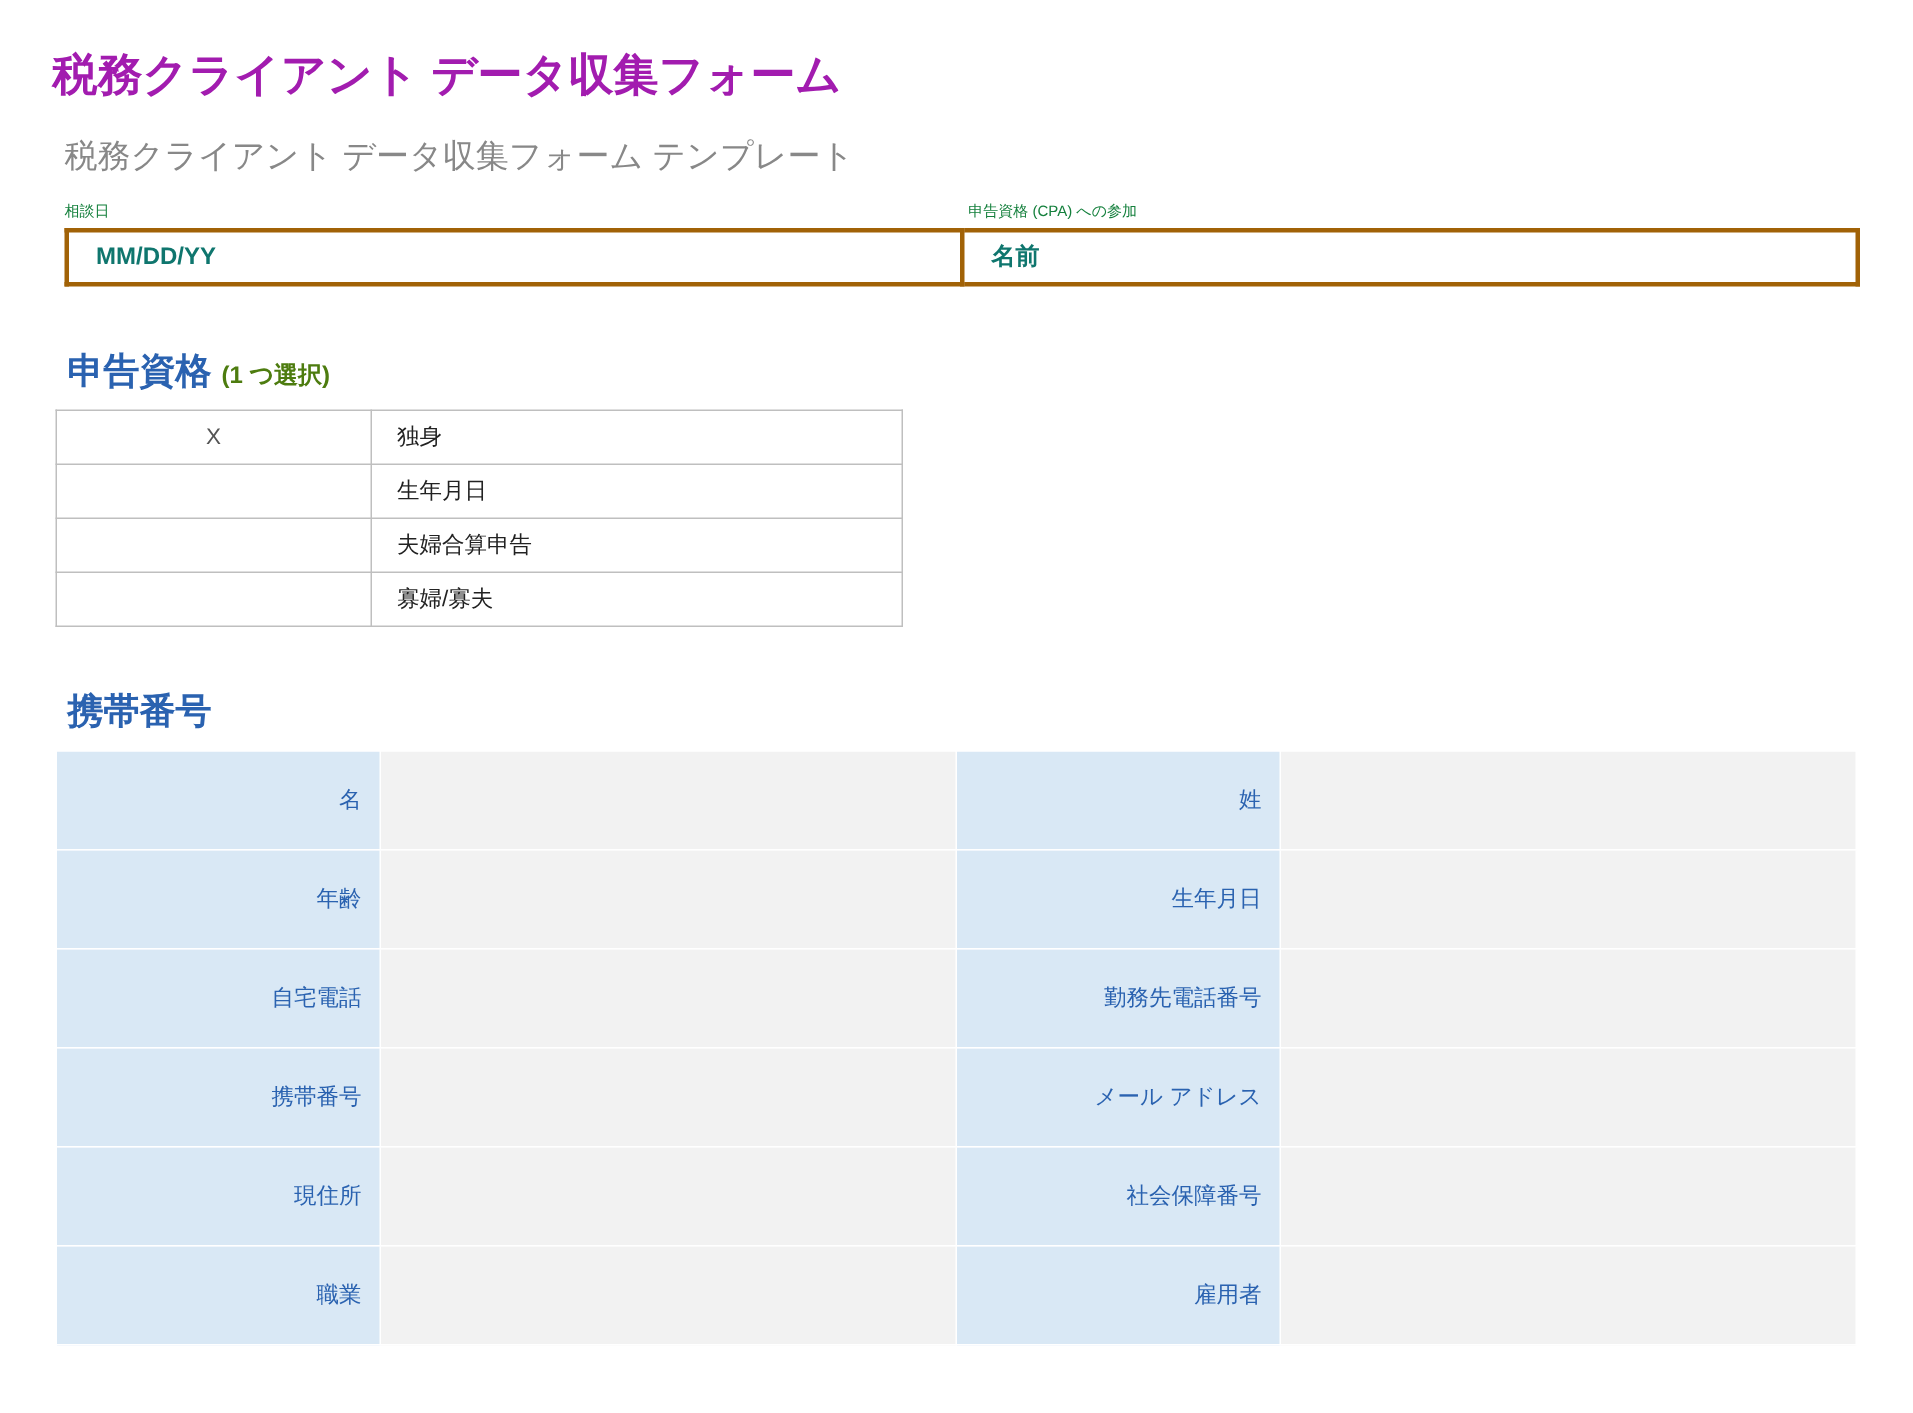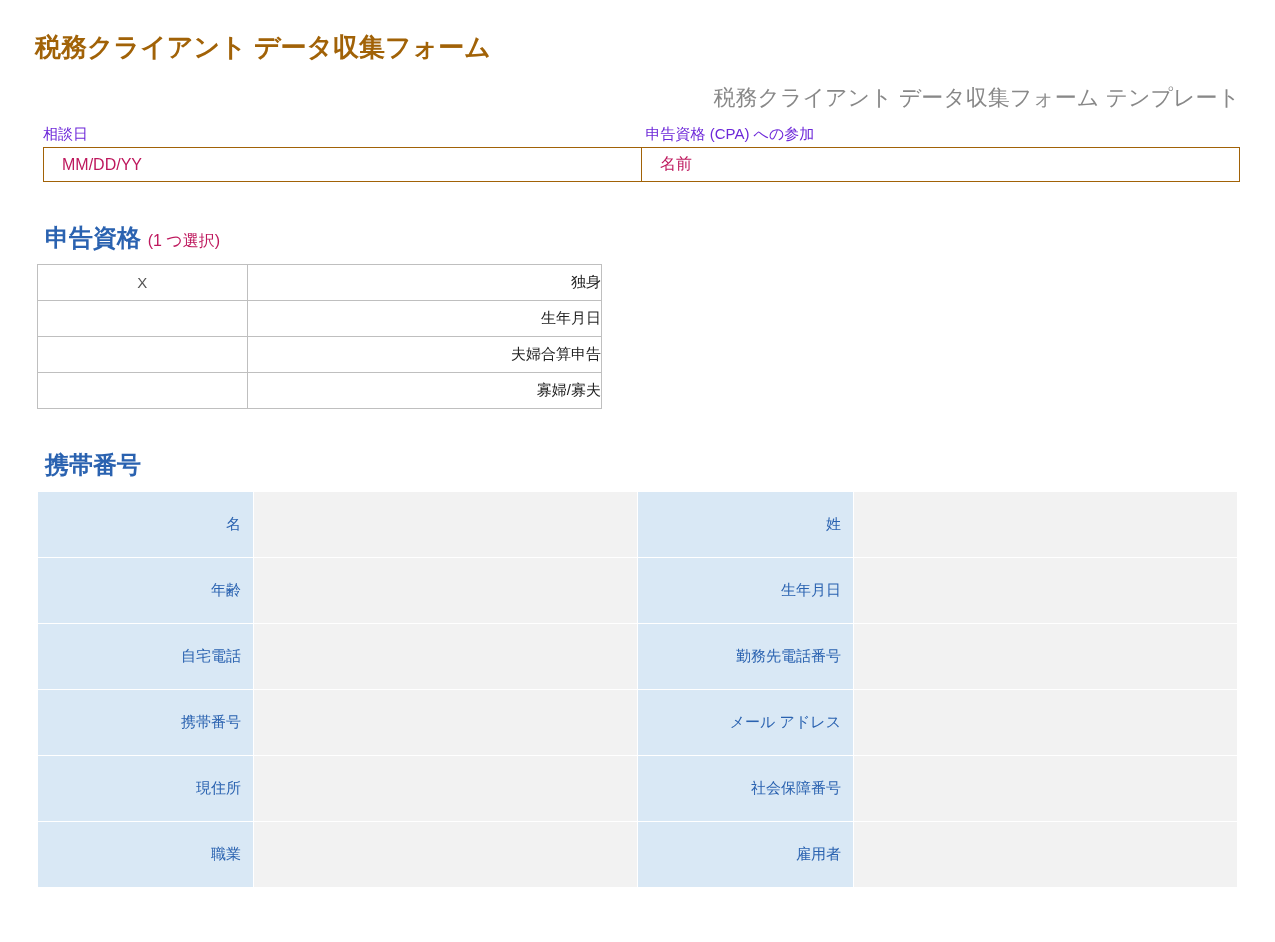--- a/index.html
+++ b/index.html
@@ -4,72 +4,72 @@
 <style>
   * { box-sizing: border-box; margin: 0; padding: 0; }
   body {
     font-family: "Segoe UI", "Yu Gothic", "Meiryo", sans-serif;
     background: #ffffff;
     width: 1275px;
     padding: 30px 35px;
     color: #333;
   }
   .main-title {
-    color: #a16207;
-    font-size: 26px;
+    color: #a21caf;
+    font-size: 30px;
     font-weight: 600;
     margin-bottom: 18px;
   }
   .subtitle {
     color: #888888;
     font-size: 22px;
     font-weight: 400;
     margin-bottom: 12px;
     margin-left: 8px;
-    text-align: right;
   }
   .header-row {
     display: flex;
     width: 100%;
     margin-left: 8px;
     margin-bottom: 3px;
   }
   .header-col {
     flex: 1;
   }
   .header-label {
-    color: #6d28d9;
-    font-size: 15px;
+    color: #15803d;
+    font-size: 10px;
     font-weight: 500;
   }
   .header-table {
     width: calc(100% - 8px);
     margin-left: 8px;
     border-collapse: collapse;
     margin-bottom: 40px;
   }
   .header-table td {
-    border: 1px solid #a16207;
+    border: 3px solid #a16207;
     padding: 6px 18px;
     font-size: 16px;
-    color: #be185d;
+    color: #0f766e;
     height: 34px;
     width: 50%;
+    font-weight: bold;
   }
   .section-title {
     color: #2a62b0;
     font-size: 24px;
     font-weight: 600;
     margin-left: 10px;
     margin-bottom: 10px;
   }
   .section-title .hint {
-    color: #be185d;
+    color: #4d7c0f;
     font-size: 16px;
-    font-weight: 400;
+    font-weight: 700;
   }
   .filing-table {
     border-collapse: collapse;
     margin-left: 2px;
     margin-bottom: 40px;
     width: 565px;
   }
   .filing-table td {
     border: 1px solid #bfbfbf;
     height: 36px;
@@ -77,21 +77,20 @@
     color: #222;
   }
   .filing-table .mark-cell {
     width: 210px;
     text-align: center;
     color: #555;
   }
   .filing-table .opt-cell {
     width: 355px;
     padding-left: 17px;
-    text-align: right;
   }
   .taxpayer-table {
     border-collapse: collapse;
     width: calc(100% - 4px);
     margin-left: 2px;
   }
   .taxpayer-table td {
     border: 1px solid #ffffff;
     height: 66px;
   }

